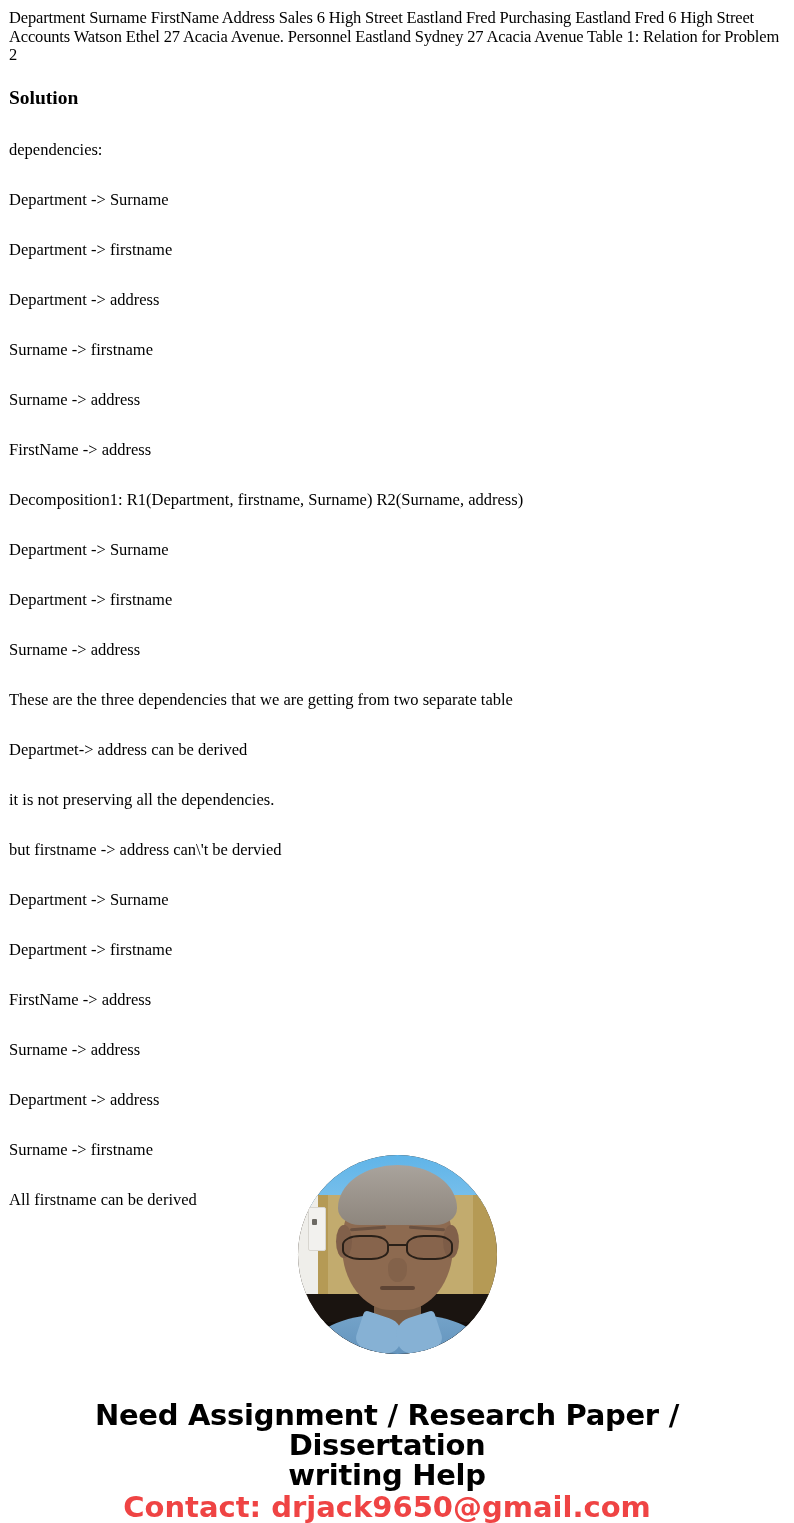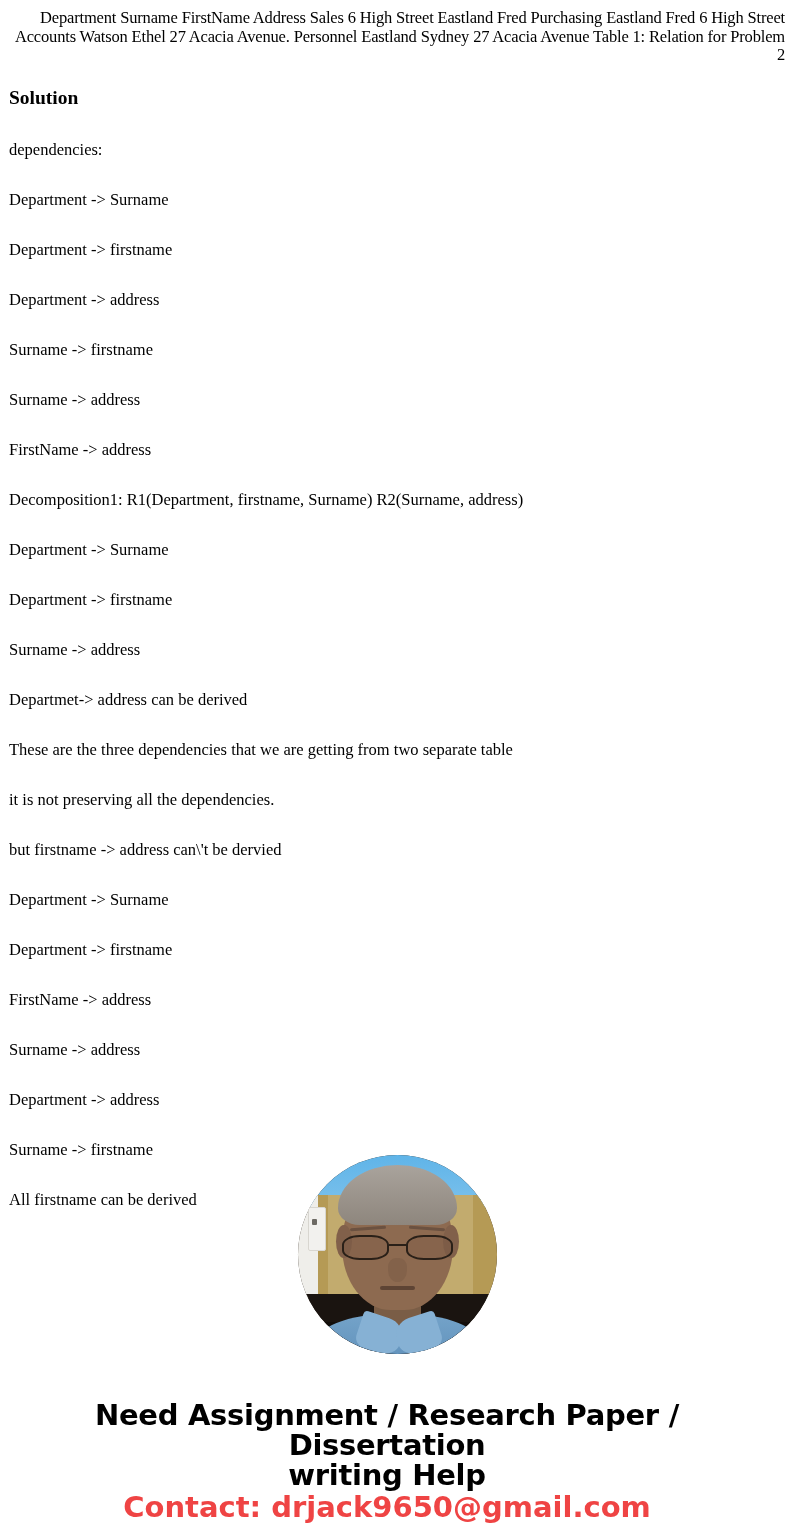--- a/index.html
+++ b/index.html
@@ -20,21 +20,21 @@
     padding: 0px 9px 0 9px;
     box-sizing: border-box;
     width: 794px;
   }
 
   .intro {
     font-size: 16.5px;
     line-height: 18.5px;
     margin: 0;
     padding-top: 9px;
-    text-align: right;
+    text-align: left;
     letter-spacing: -0.01em;
   }
 
   .heading {
     font-size: 19.5px;
     font-weight: bold;
     margin: 22px 0 5px 0;
     line-height: 22px;
   }
 
@@ -210,22 +210,22 @@
   <p class="line">Department -&gt; Surname</p>
   <p class="line">Department -&gt; firstname</p>
   <p class="line">Department -&gt; address</p>
   <p class="line">Surname -&gt; firstname</p>
   <p class="line">Surname -&gt; address</p>
   <p class="line">FirstName -&gt; address</p>
   <p class="line">Decomposition1: R1(Department, firstname, Surname) R2(Surname, address)</p>
   <p class="line">Department -&gt; Surname</p>
   <p class="line">Department -&gt; firstname</p>
   <p class="line">Surname -&gt; address</p>
+  <p class="line">These are the three dependencies that we are getting from two separate table</p>
   <p class="line">Departmet-&gt; address can be derived</p>
-  <p class="line">These are the three dependencies that we are getting from two separate table</p>
   <p class="line">it is not preserving all the dependencies.</p>
   <p class="line">but firstname -&gt; address can\'t be dervied</p>
   <p class="line">Department -&gt; Surname</p>
   <p class="line">Department -&gt; firstname</p>
   <p class="line">FirstName -&gt; address</p>
   <p class="line">Surname -&gt; address</p>
   <p class="line">Department -&gt; address</p>
   <p class="line">Surname -&gt; firstname</p>
   <p class="line">All firstname can be derived</p>
 

